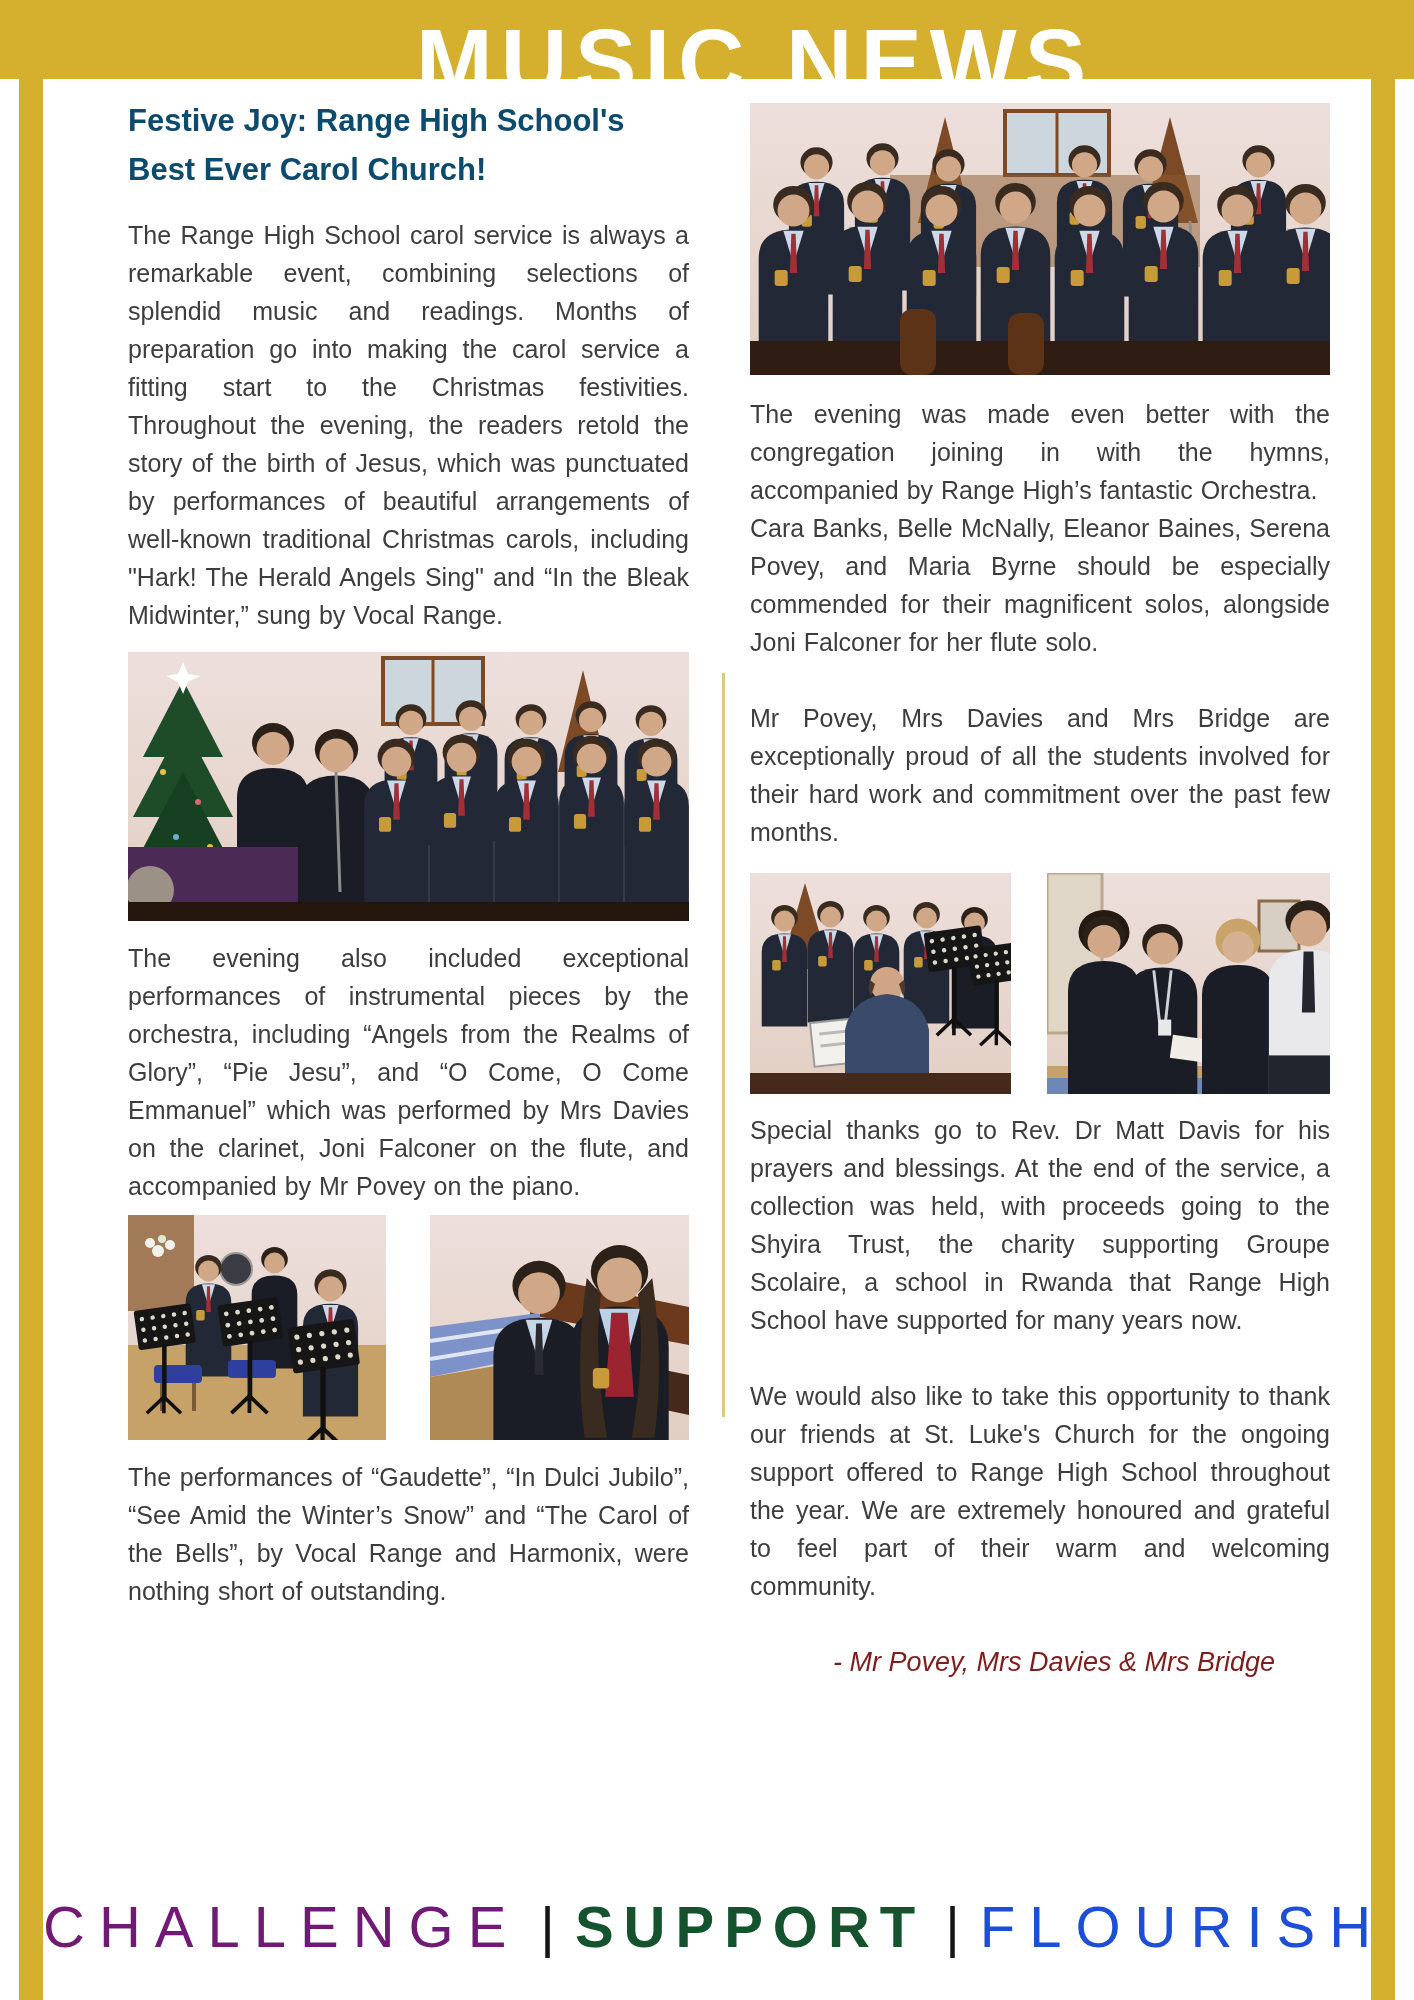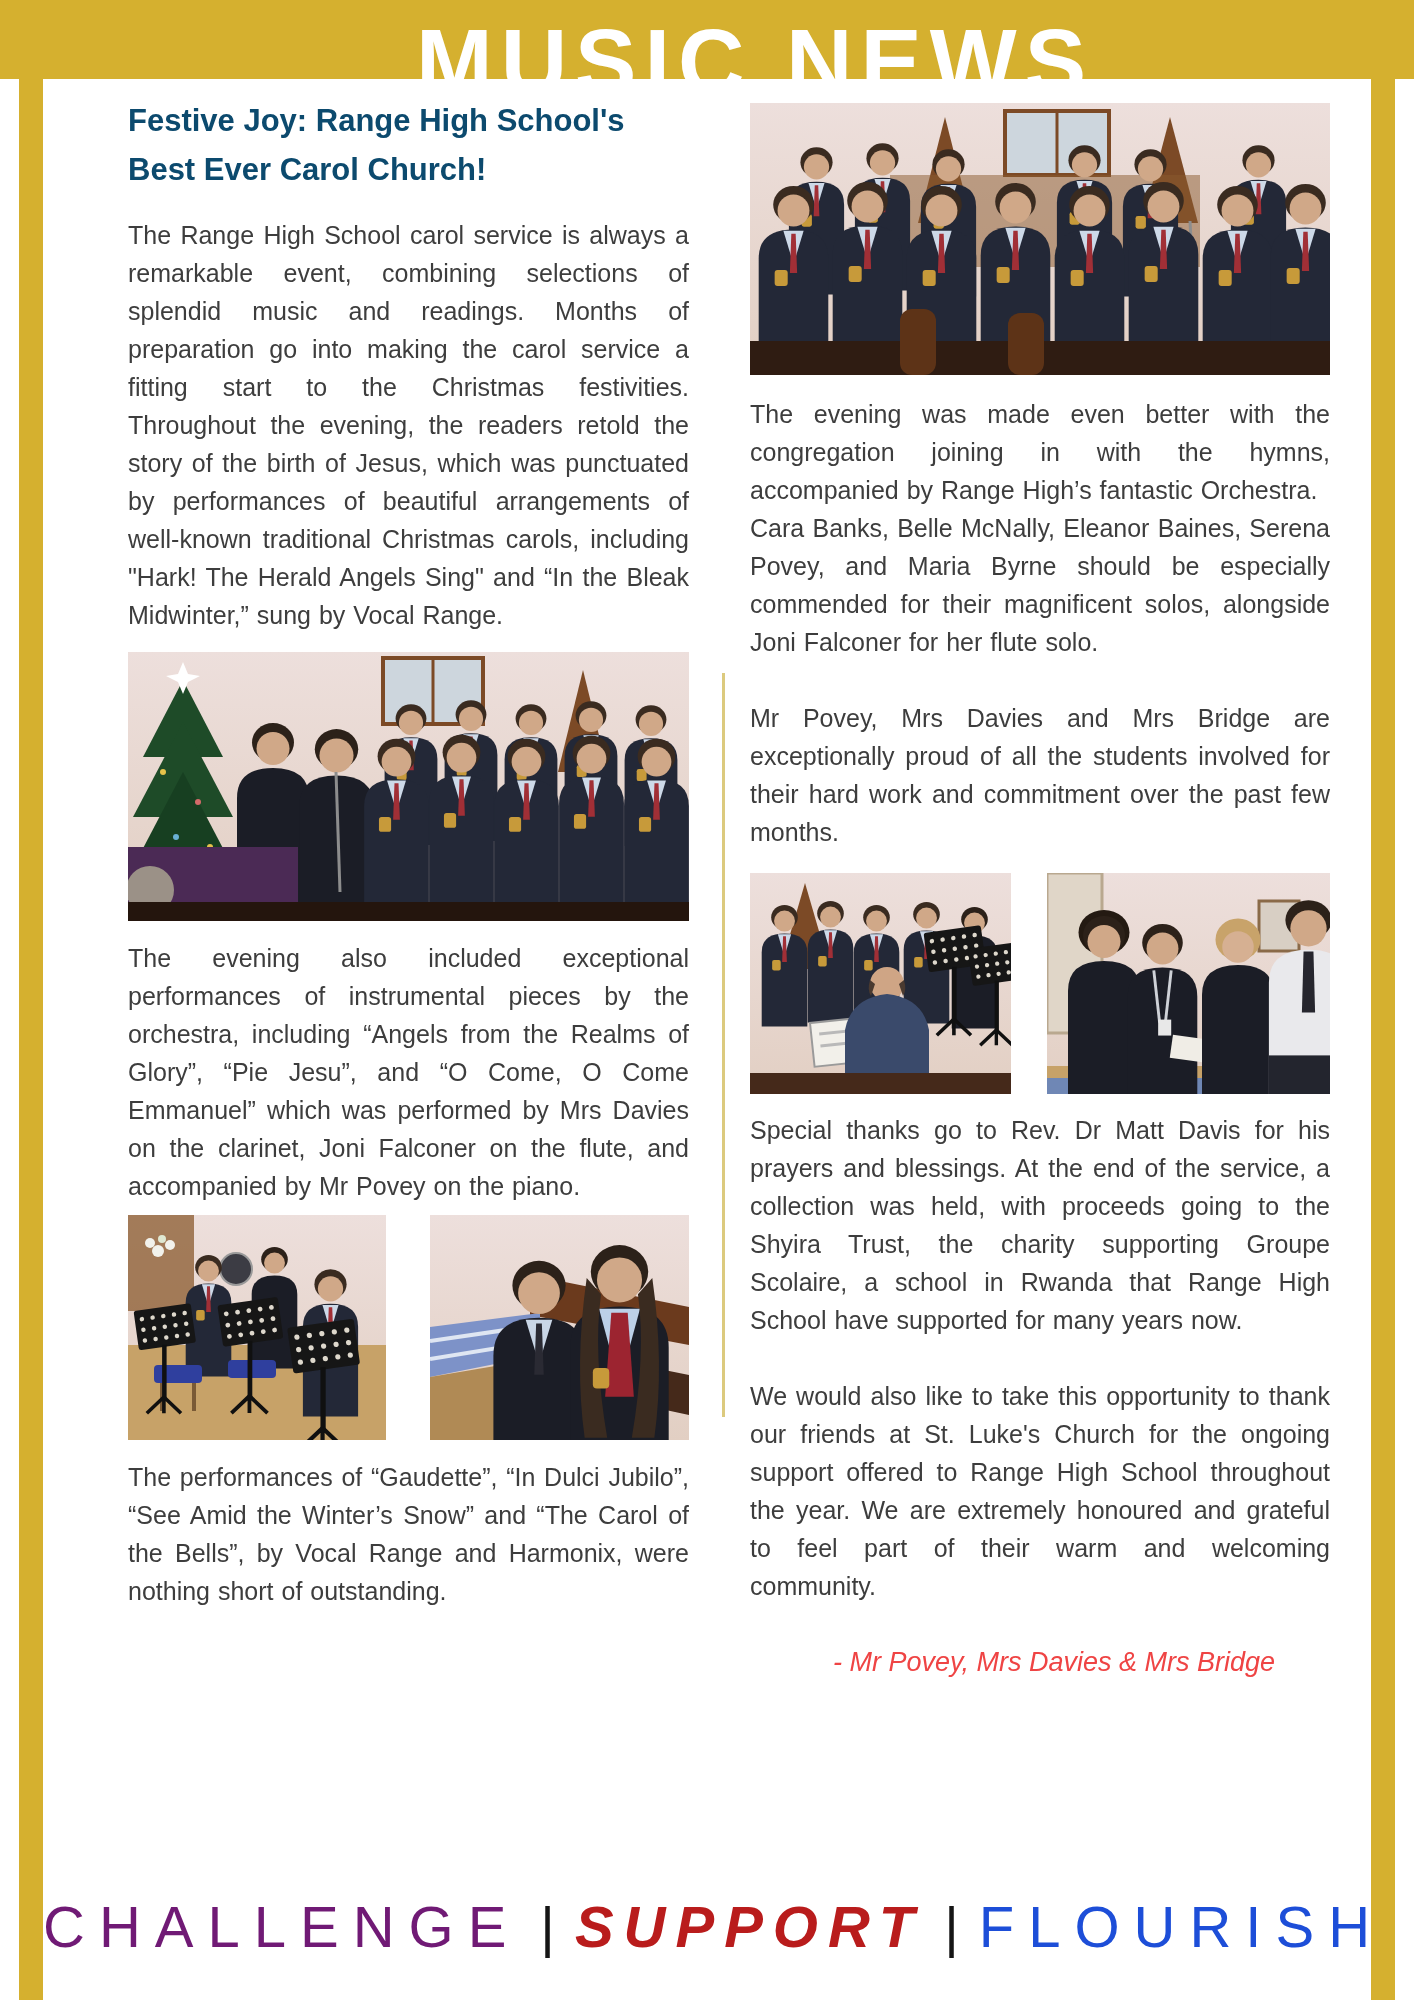--- a/index.html
+++ b/index.html
@@ -37,28 +37,28 @@
   .ph-orchestra{width:258px;height:225px;}
   .ph-two-girls{width:259px;height:225px;}
   .row-left{margin:10px 0 18px 0;}
   .ph-main-right{width:580px;height:272px;margin:0 0 20px 0;}
   .ph-conductor{width:261px;height:221px;}
   .ph-students{width:283px;height:221px;}
   .row-right{margin:22px 0 17px 0;}
   
   .signature{
     margin-top:42px;text-align:right;padding-right:55px;font-style:italic;
-    font-size:27px;color:#ef4444;
+    font-size:27px;color:#7f1d1d;
   }
   .footer{
     position:absolute;left:43px;right:43px;top:1893px;text-align:center;white-space:nowrap;
   }
   .footer .word{font-size:58px;letter-spacing:14px;vertical-align:middle;}
   .footer .w-challenge{color:#701a75;font-weight:400;}
-  .footer .w-support{color:#b91c1c;font-weight:700;letter-spacing:10px;font-style:italic;}
+  .footer .w-support{color:#14532d;font-weight:700;letter-spacing:10px;}
   .footer .w-flourish{color:#1d4ed8;font-weight:400;}
   .footer .sep{font-size:56px;font-weight:300;color:#151515;margin:0 20px;vertical-align:middle;}
 </style>
 </head>
 <body>
 
 <svg width="0" height="0" style="position:absolute" aria-hidden="true">
   <defs>
     <linearGradient id="wall" x1="0" y1="0" x2="0" y2="1">
       <stop offset="0" stop-color="#eddfdc"></stop>

